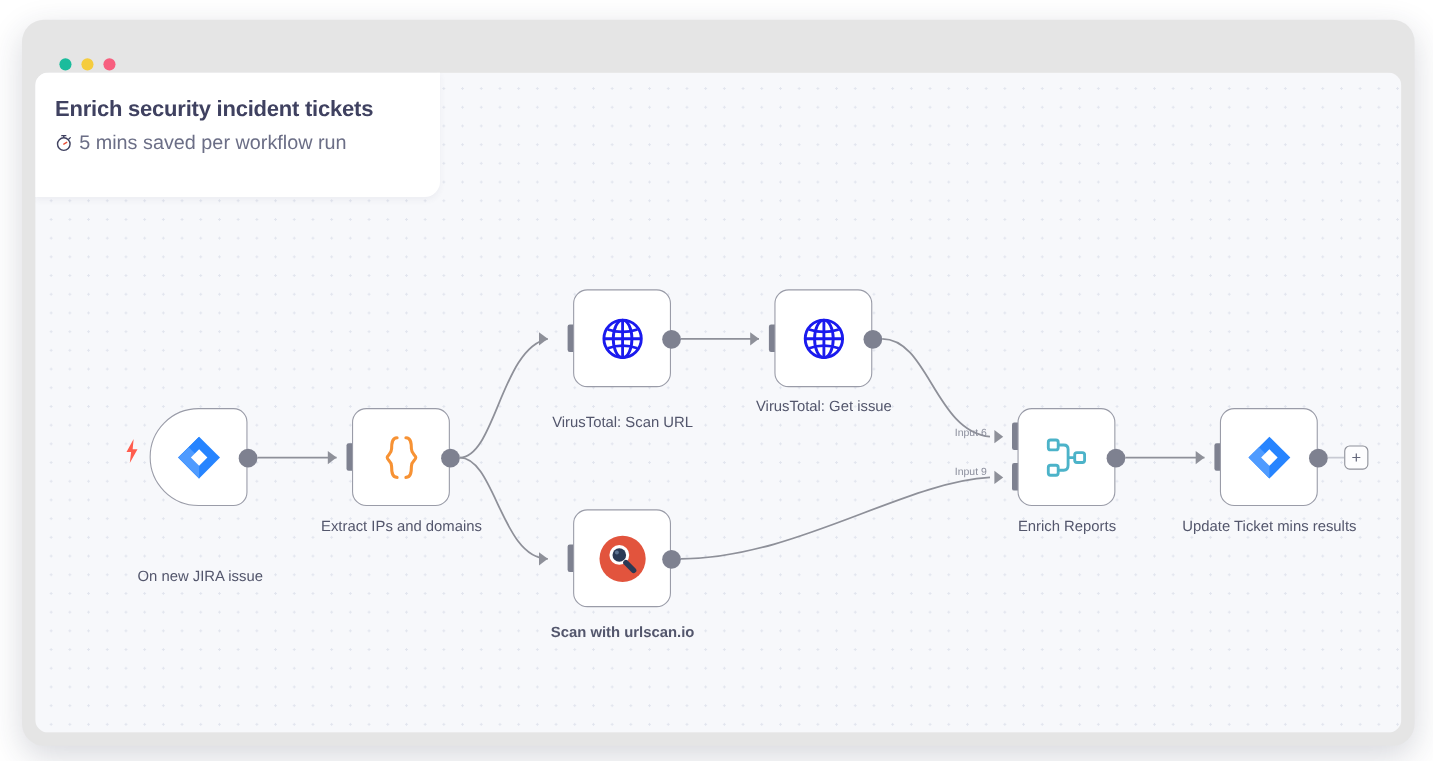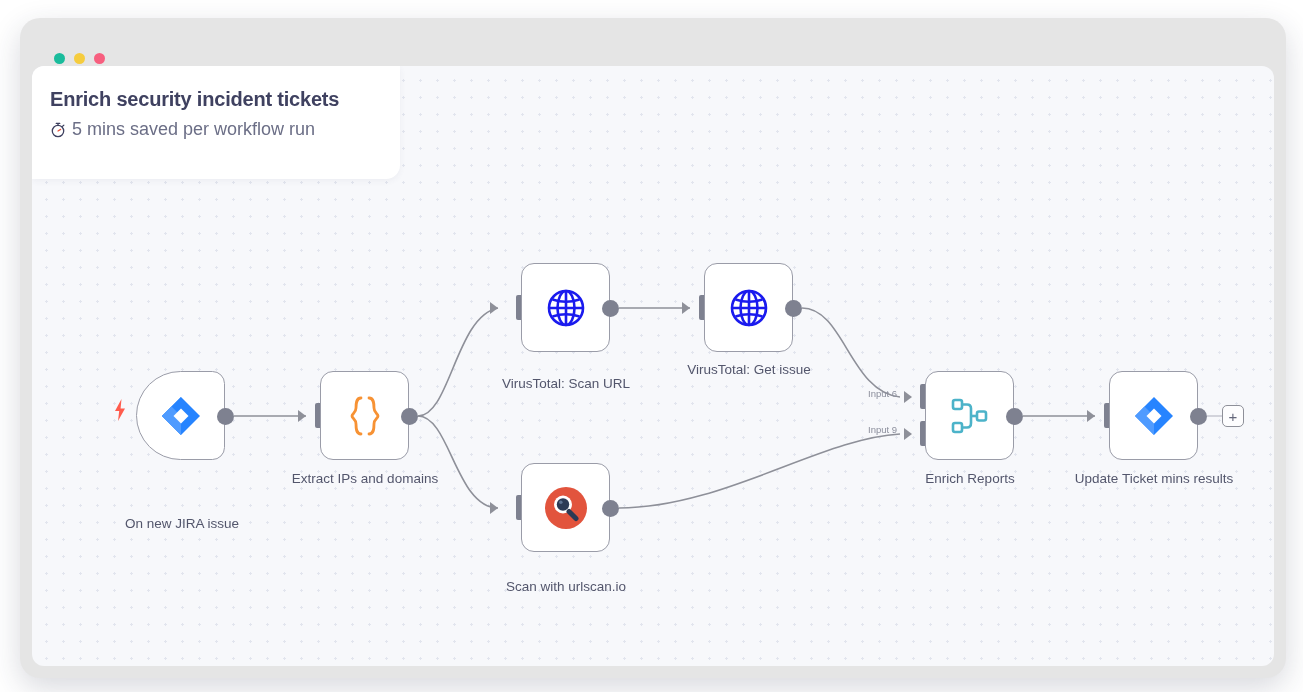--- a/index.html
+++ b/index.html
@@ -229,21 +229,21 @@
         <svg width="44" height="44" viewBox="0 0 44 44">
           <circle cx="22" cy="22" r="21" fill="#e2543d"></circle>
           <circle cx="19" cy="18.5" r="9" fill="#ffffff"></circle>
           <circle cx="19" cy="18.5" r="6.2" fill="#2b3a55"></circle>
           <circle cx="16.8" cy="16.2" r="1.8" fill="#5d7392"></circle>
           <path d="M25 25.5 L32 32.5" stroke="#2b3a55" stroke-width="5" stroke-linecap="round"></path>
         </svg>
       </span>
     </div>
     <div class="out-dot" style="left:570px;top:434px;"></div>
-    <div class="node-label" style="left:444px;top:511px;">Scan with urlscan.io</div>
+    <div class="node-label" style="left:444px;top:499px;font-weight:bold;">Scan with urlscan.io</div>
 
     <div class="input-label" style="left:836px;top:322px;">Input 6</div>
     <div class="input-label" style="left:836px;top:358px;">Input 9</div>
     <div class="arrow" style="left:872px;top:325px;"></div>
     <div class="arrow" style="left:872px;top:362px;"></div>
     <div class="io-bar" style="left:888px;top:318px;"></div>
     <div class="io-bar" style="left:888px;top:355px;"></div>
     <div class="node" style="left:893px;top:305px;">
       <span>
         <svg width="44" height="42" viewBox="0 0 44 42">

